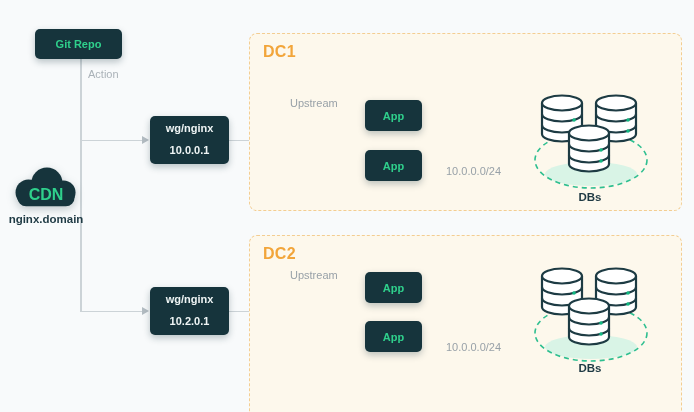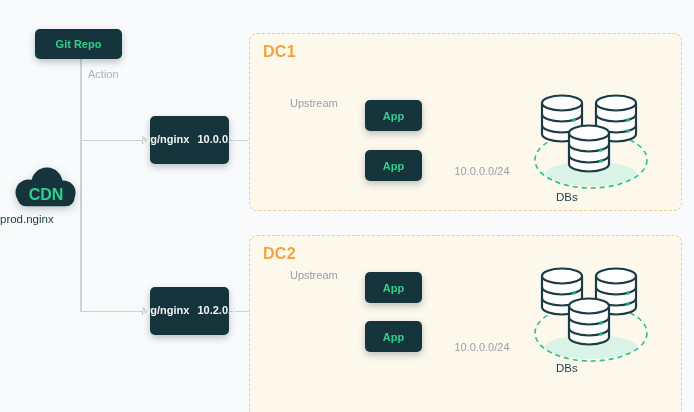--- a/index.html
+++ b/index.html
@@ -29,47 +29,47 @@
   
   .node {
     position: absolute;
     background: #16343c;
     border-radius: 5px;
     display: flex; align-items: center; justify-content: center;
     box-shadow: 0 3px 7px rgba(22,52,60,.28);
     font-size: 11px; font-weight: 700;
   }
   .node.green-text { color: #2fd08c; }
-  .node.gateway { flex-direction: row; gap: 8px; color: #eef4f4; line-height: 1.25; }
+  .node.gateway { flex-direction: column; gap: 8px; color: #eef4f4; line-height: 1.25; }
 
   
   .panel {
     position: absolute;
     border: 1.5px dashed #f3cd92;
     background: #fdf8ec;
     border-radius: 8px;
   }
   .panel-title {
     position: absolute; left: 13px; top: 9px;
     color: #f2a53a; font-size: 16px; font-weight: 700;
     letter-spacing: .3px;
   }
 
   
   .lab {
     position: absolute;
     font-size: 11px; font-weight: 400; color: #98a1a8;
     white-space: nowrap;
   }
-  .lab.center { text-align: center; }
+  .lab.center { text-align: left; }
 
   .dark-label {
     position: absolute;
-    font-size: 11.5px; font-weight: 400; color: #1f3a44;
-    white-space: nowrap;
+    font-size: 11.5px; font-weight: 700; color: #1f3a44;
+    text-align: center; white-space: nowrap;
   }
 
   
   .cloud-wrap {
     position: absolute; left: 10px; top: 163px; width: 72px; height: 46px;
     filter: drop-shadow(0 3px 4px rgba(22,52,60,.25));
   }
   .cloud-wrap .cdn-text {
     position: absolute; left: 0; top: 23px; width: 100%;
     text-align: center; color: #2fd08c;
@@ -139,21 +139,21 @@
     <svg width="72" height="46" viewBox="0 0 78 48">
       <g fill="#16343c">
         <circle cx="20" cy="31" r="14"></circle>
         <circle cx="40" cy="21" r="17"></circle>
         <circle cx="58" cy="31" r="13"></circle>
         <rect x="8" y="27" width="62" height="19" rx="9.5"></rect>
       </g>
     </svg>
     <span class="cdn-text">CDN</span>
   </div>
-  <div class="dark-label" style="left:0px; top:213px; width:92px;">prod.nginx</div>
+  <div class="dark-label" style="left:0px; top:213px; width:92px;">nginx.domain</div>
 
   <div class="node gateway" style="left:150px; top:116px; width:79px; height:48px;">
     <span>wg/nginx</span>
     <span>10.0.0.1</span>
   </div>
   <div class="node gateway" style="left:150px; top:287px; width:79px; height:48px;">
     <span>wg/nginx</span>
     <span>10.2.0.1</span>
   </div>
 

